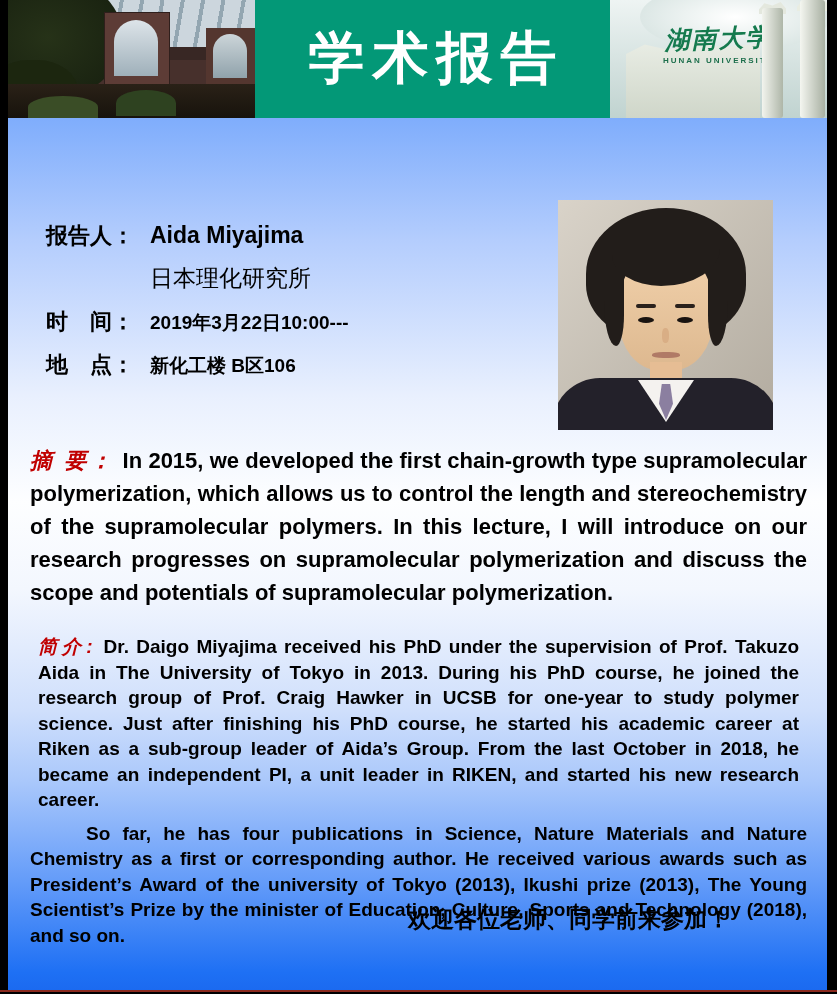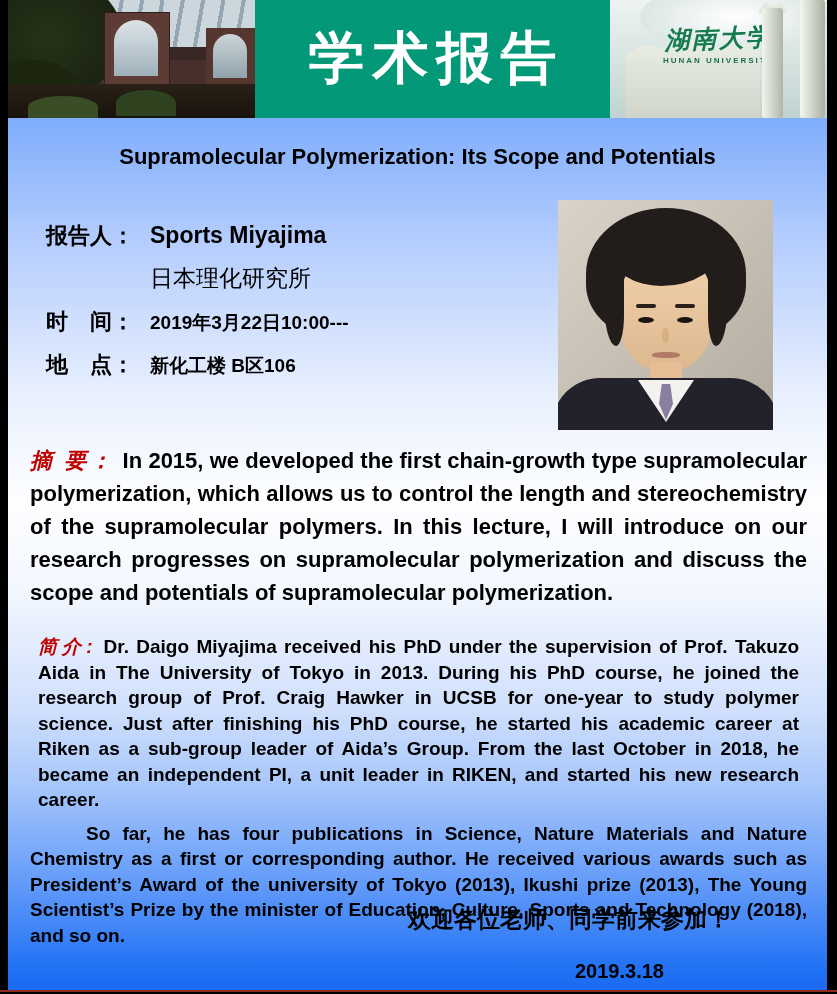--- a/index.html
+++ b/index.html
@@ -129,25 +129,24 @@
         <div class="pr-stone-en">HUNAN UNIVERSITY</div>
         <div class="pr-pillar1cap"></div>
         <div class="pr-pillar1"></div>
         <div class="pr-pillar2cap"></div>
         <div class="pr-pillar2"></div>
       </div>
     </div>
 
     <div class="main">
 
-      <div class="title">Supramolecular Polymerization: Its Scope and Potentials</div>
 
       <div class="info">
         <div class="info-row">
-          <span class="info-label">报告人：</span><span class="info-name">Sports Miyajima</span>
+          <span class="info-label">报告人：</span><span class="info-name">Aida Miyajima</span>
         </div>
         <div class="info-row">
           <span class="info-label"></span><span class="info-affil">日本理化研究所</span>
         </div>
         <div class="info-row">
           <span class="info-label">时　间：</span><span class="info-val">2019年3月22日10:00---</span>
         </div>
         <div class="info-row">
           <span class="info-label">地　点：</span><span class="info-val">新化工楼 B区106</span>
         </div>
@@ -178,18 +177,17 @@
       <div class="para bio">
         <p style="margin:8px;">
           <span class="red-label">简介:</span><span>Dr. Daigo Miyajima received his PhD under the supervision of Prof. Takuzo Aida in The University of Tokyo in 2013.  During his PhD course, he joined the research group of Prof. Craig Hawker in UCSB for one-year to study polymer science.  Just after finishing his PhD course, he started his academic career at Riken as a sub-group leader of Aida’s Group.  From the last October in 2018, he became an independent PI, a unit leader in RIKEN, and started his new research career.</span>
         </p>
         <p class="bio-p2">
           <span>So far, he has four publications in Science, Nature Materials and Nature Chemistry as a first or corresponding author.  He received various awards such as President’s Award of the university of Tokyo (2013), Ikushi prize (2013), The Young Scientist’s Prize by the minister of Education, Culture, Sports and Technology (2018), and so on.</span>
         </p>
       </div>
 
       <div class="welcome">欢迎各位老师、同学前来参加！</div>
-      <div class="date">2019.3.18</div>
     </div>
   </div>
 
   <div class="bottom-line"></div>
 </div>
 
 </body></html>

